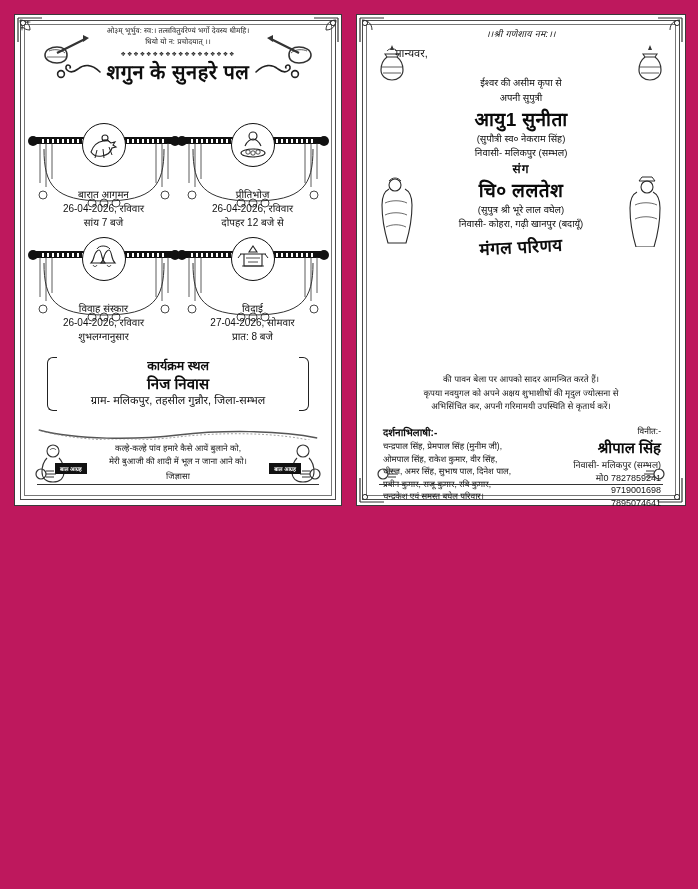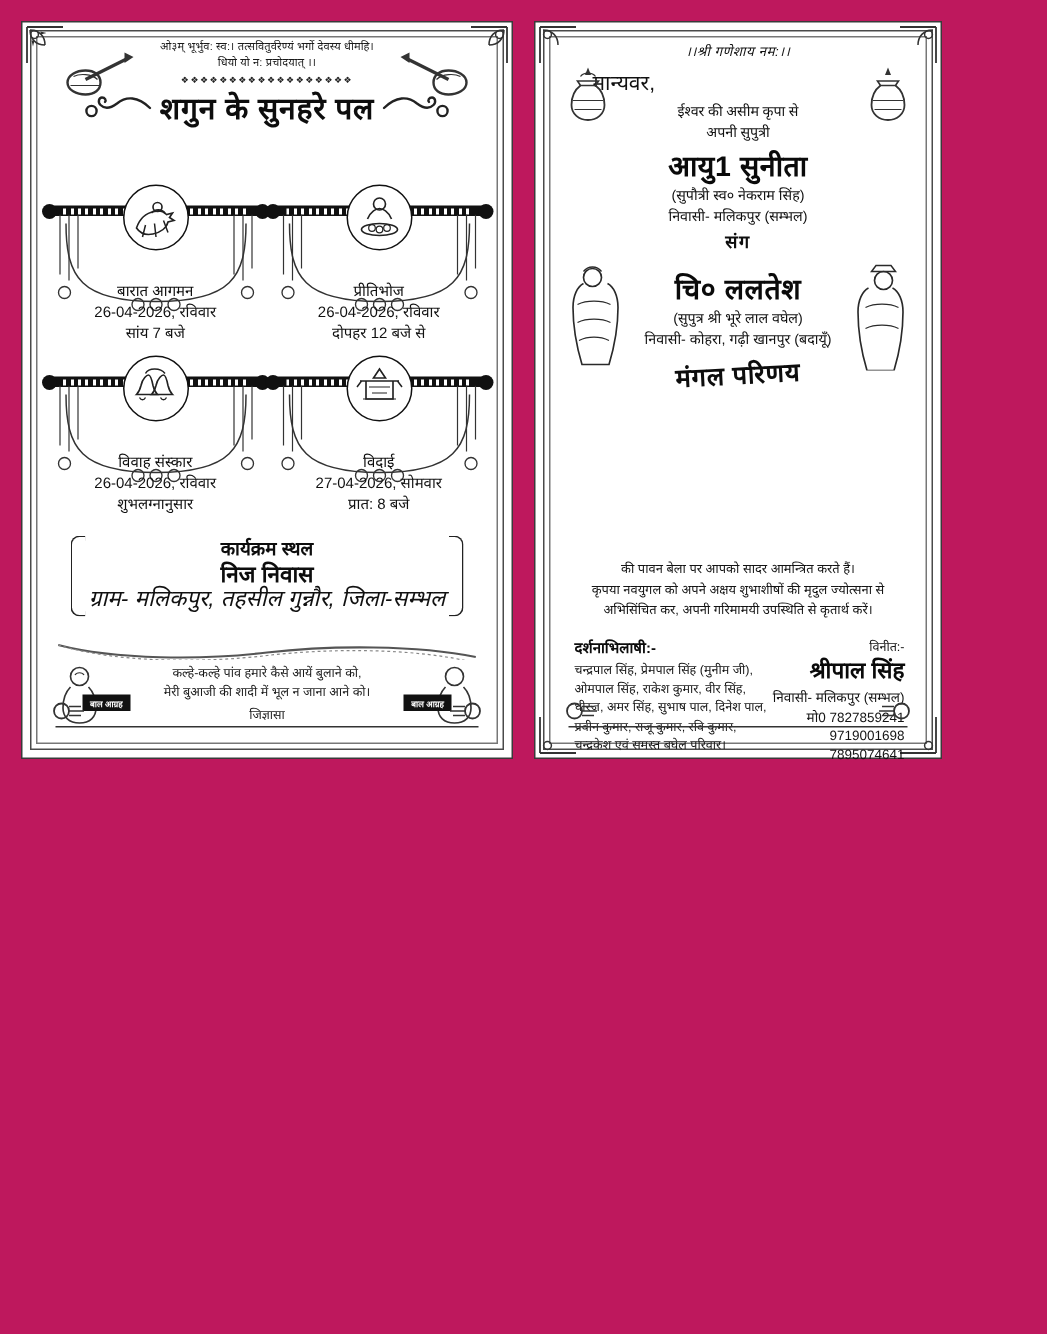--- a/index.html
+++ b/index.html
@@ -22,21 +22,21 @@
     position:absolute;inset:5px;
     border:1px solid #4a4a4a;
     box-sizing:border-box;
   }
   .card-inner2{
     position:absolute;inset:3px;
     border:1px solid #777;
     box-sizing:border-box;
   }
   #card-left{left:14px;top:14px;width:328px;height:492px;}
-  #card-right{left:356px;top:14px;width:272px;height:492px;}
+  #card-right{left:356px;top:14px;width:330px;height:492px;}
 
   .content{position:absolute;inset:10px;}
 
   
   .corner{
     position:absolute;width:26px;height:26px;pointer-events:none;
     color:#333;
   }
   .corner svg{width:100%;height:100%;display:block;}
   .c-tl{left:2px;top:2px;}
@@ -108,21 +108,21 @@
   }
   .venue-bracket{position:relative;padding:3px 12px 4px;}
   .venue-bracket:before,.venue-bracket:after{
     content:"";position:absolute;top:2px;bottom:0;width:9px;
     border:1.2px solid #222;
   }
   .venue-bracket:before{left:0;border-right:none;border-radius:6px 0 0 6px;}
   .venue-bracket:after{right:0;border-left:none;border-radius:0 6px 6px 0;}
   .venue-label{font-size:12.5px;font-weight:bold;color:#0d0d0d;line-height:16px;}
   .venue-place{font-size:15px;font-weight:bold;color:#0d0d0d;line-height:19px;}
-  .venue-addr{font-size:15px;color:#111;line-height:14px;font-style:italic;}
+  .venue-addr{font-size:11px;color:#111;line-height:14px;}
 
   
   .poem{
     position:absolute;left:8px;right:8px;top:402px;text-align:center;
   }
   .poem-wave{height:13px;color:#555;}
   .poem-wave svg{width:100%;height:100%;display:block;}
   .poem-body{position:relative;padding:2px 44px 0;}
   .poem-line{font-size:8.4px;line-height:13px;color:#1a1a1a;}
   .poem-sign{font-size:8.4px;line-height:14px;color:#1a1a1a;margin-top:1px;}
@@ -145,21 +145,21 @@
   }
   .rule-orn svg{width:100%;height:100%;display:block;}
   .ro-l{left:-2px;}
   .ro-r{right:-2px;transform:scaleX(-1);}
 
   
   .ganesh{
     font-size:9px;text-align:center;color:#111;letter-spacing:.3px;
     margin-top:2px;font-style:italic;
   }
-  .manyavar{font-size:14px;color:#111;margin:5px 0 4px 28px;}
+  .manyavar{font-size:11px;color:#111;margin:5px 0 16px 28px;}
   .r-ctr{text-align:center;}
   .r-line-sm{font-size:9.5px;line-height:14px;color:#111;}
   .r-host{font-size:13px;font-weight:bold;line-height:18px;color:#0d0d0d;}
   .r-rel{font-size:9.5px;line-height:15px;color:#111;}
   .r-name{font-size:19px;font-weight:bold;line-height:24px;color:#0a0a0a;letter-spacing:.4px;}
   .r-paren{font-size:9.5px;line-height:14px;color:#111;}
   .r-sang{
     font-size:12px;font-weight:bold;color:#0d0d0d;line-height:18px;
     letter-spacing:1px;
   }
@@ -498,21 +498,21 @@
             <path d="M15 2l2 5h-4z" fill="#333"></path>
             <path d="M8 11h14l-2 3H10z" fill="none" stroke="#333" stroke-width="1.1"></path>
             <path d="M10 14c-4 3-6 8-6 13 0 6 5 10 11 10s11-4 11-10c0-5-2-10-6-13" fill="none" stroke="#333" stroke-width="1.2"></path>
             <path d="M5 24h20M6 30h18" stroke="#333" stroke-width=".8"></path>
           </svg>
       </div>
 
       <div class="ganesh">।।श्री गणेशाय नम:।।</div>
       <div class="manyavar">मान्यवर,</div>
 
-      <div class="r-ctr" style="margin-top:2px;font-family:Liberation Serif, serif;">
+      <div class="r-ctr" style="margin-top:2px;">
         <div class="r-line-sm">ईश्वर की असीम कृपा से</div>
         <div class="r-rel">अपनी सुपुत्री</div>
       </div>
 
       <div class="dolls doll-l">
         <svg viewBox="0 0 46 72">
             <circle cx="22" cy="10" r="6" fill="none" stroke="#2a2a2a" stroke-width="1.1"></circle>
             <path d="M16 14c-4 2-7 8-7 16 0 14 3 28 6 38h18c3-10 6-24 6-38 0-8-3-14-7-16" fill="none" stroke="#2a2a2a" stroke-width="1.1"></path>
             <path d="M12 28c6-3 16-3 22 0M12 40c6-3 16-3 22 0M13 52c6-3 14-3 20 0" stroke="#2a2a2a" stroke-width=".7" fill="none"></path>
             <path d="M16 6c3-4 9-4 12 0" stroke="#2a2a2a" stroke-width=".9" fill="none"></path>
@@ -527,21 +527,21 @@
           </svg>
       </div>
 
       <div class="r-ctr" style="margin-top:3px;">
         <div class="r-name">आयु1 सुनीता</div>
         <div class="r-paren">(सुपौत्री स्व० नेकराम सिंह)</div>
         <div class="r-paren">निवासी- मलिकपुर (सम्भल)</div>
         <div class="r-sang">संग</div>
       </div>
 
-      <div class="r-ctr" style="margin-top:12px;">
+      <div class="r-ctr" style="margin-top:1px;">
         <div class="r-name">चि० ललतेश</div>
         <div class="r-paren">(सुपुत्र श्री भूरे लाल वघेल)</div>
         <div class="r-paren">निवासी- कोहरा, गढ़ी खानपुर (बदायूँ)</div>
       </div>
 
       <div style="margin-top:6px;">
         <div class="mangal">मंगल परिणय</div>
       </div>
 
       <div class="invite-para">

